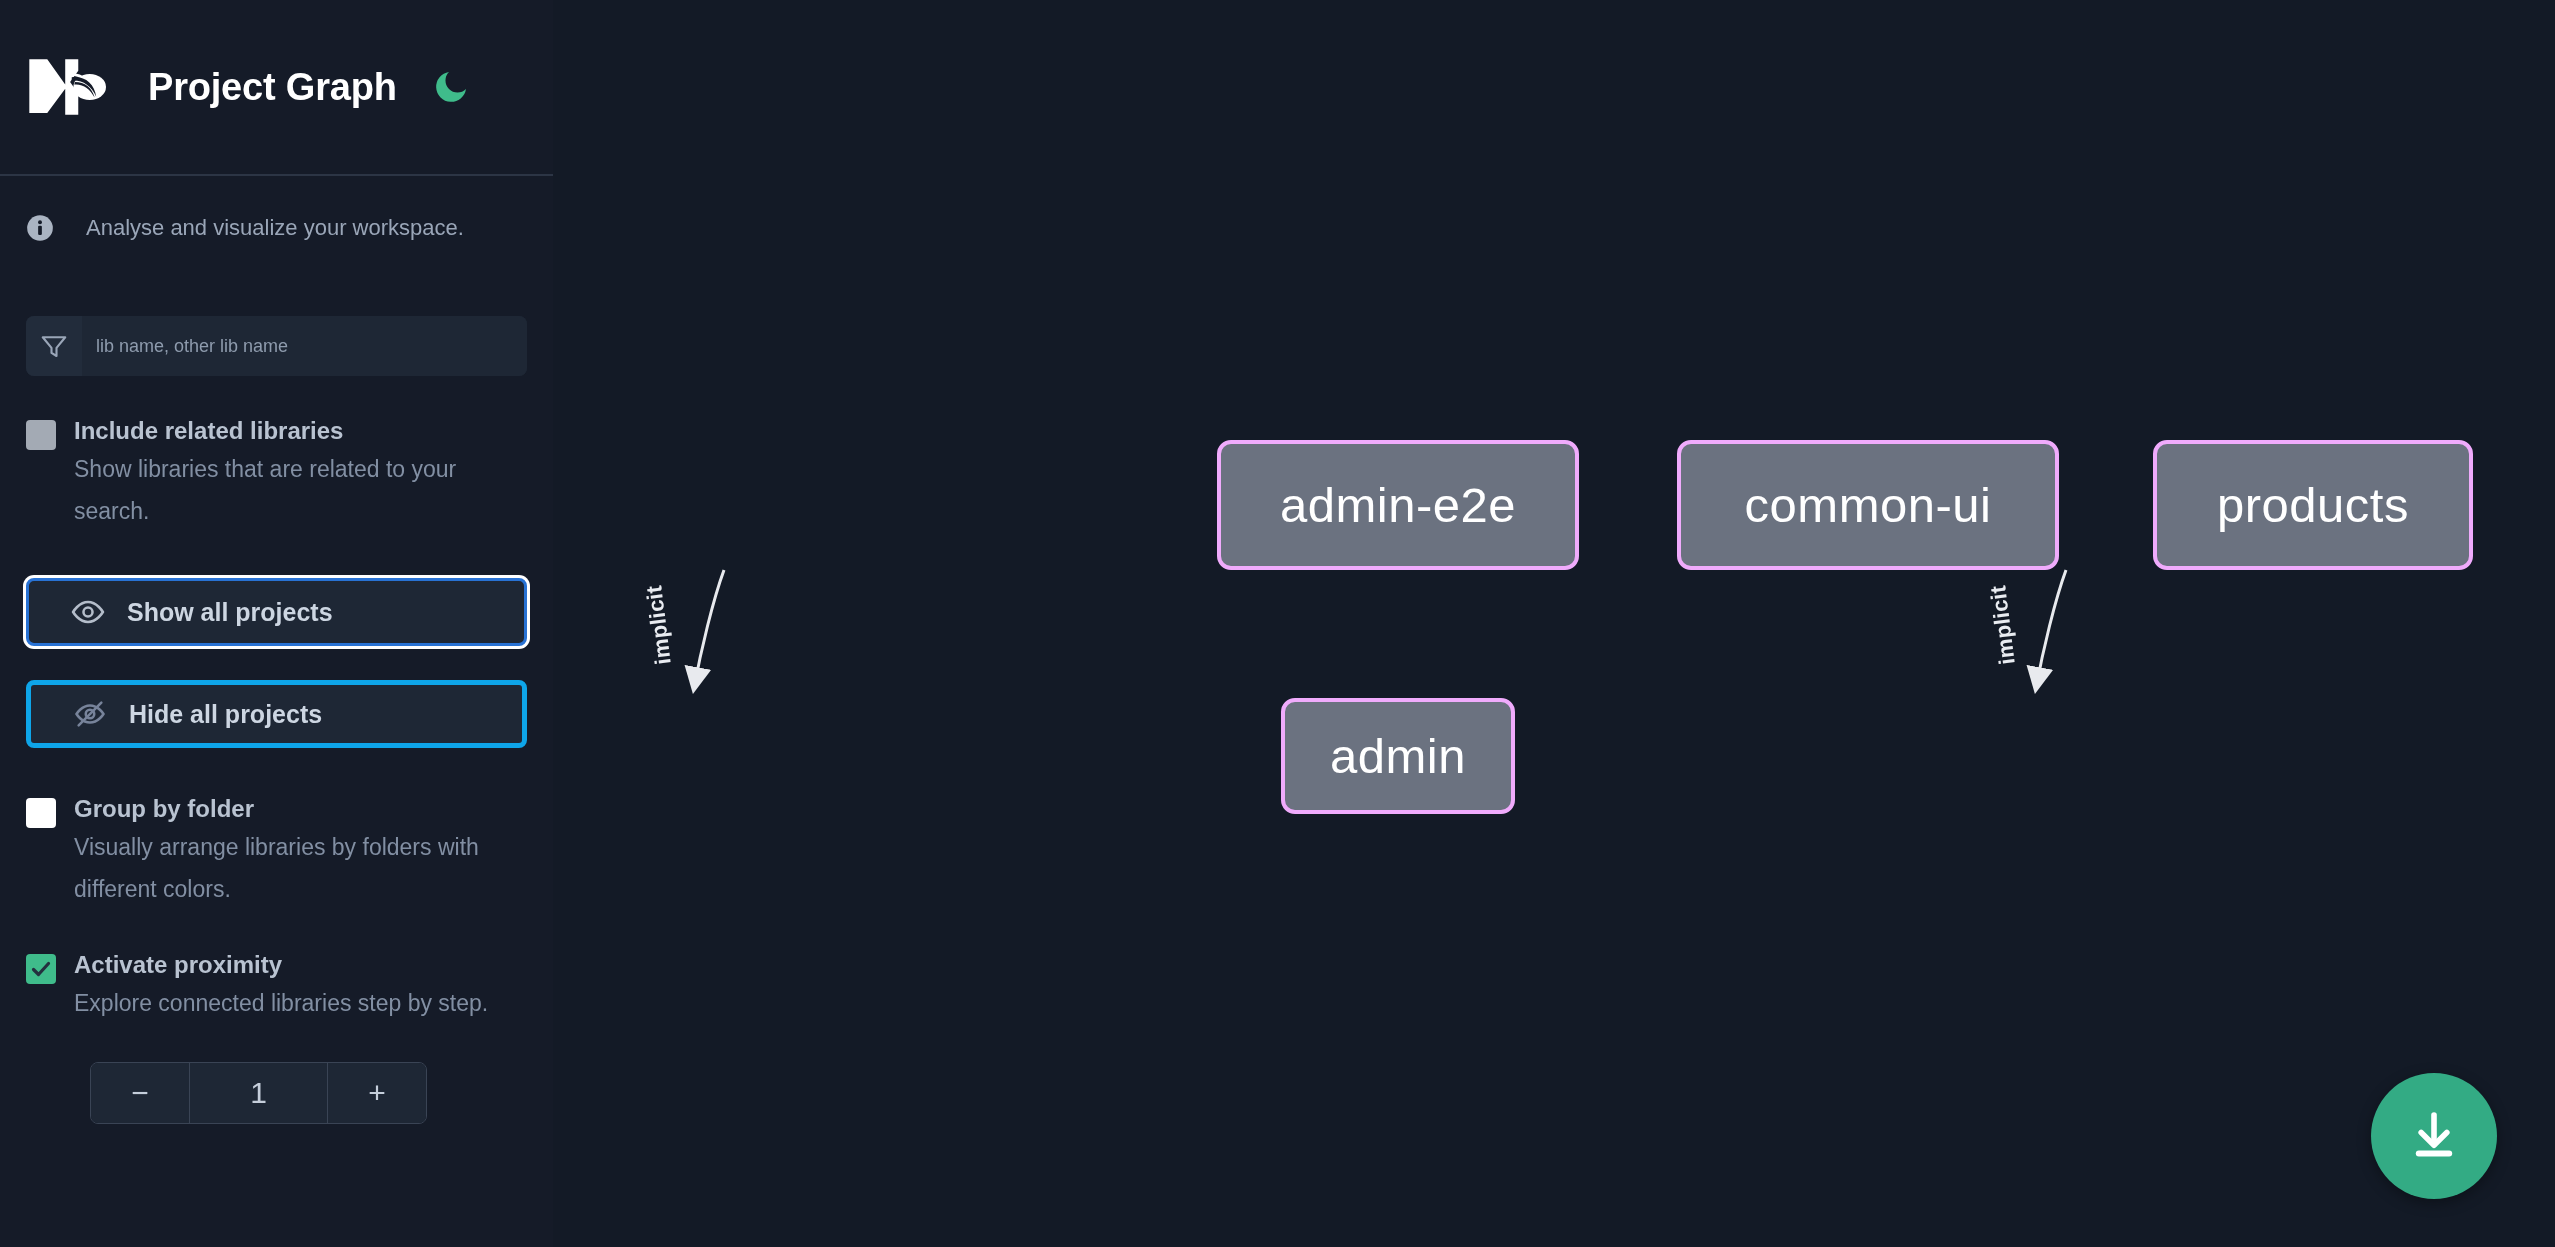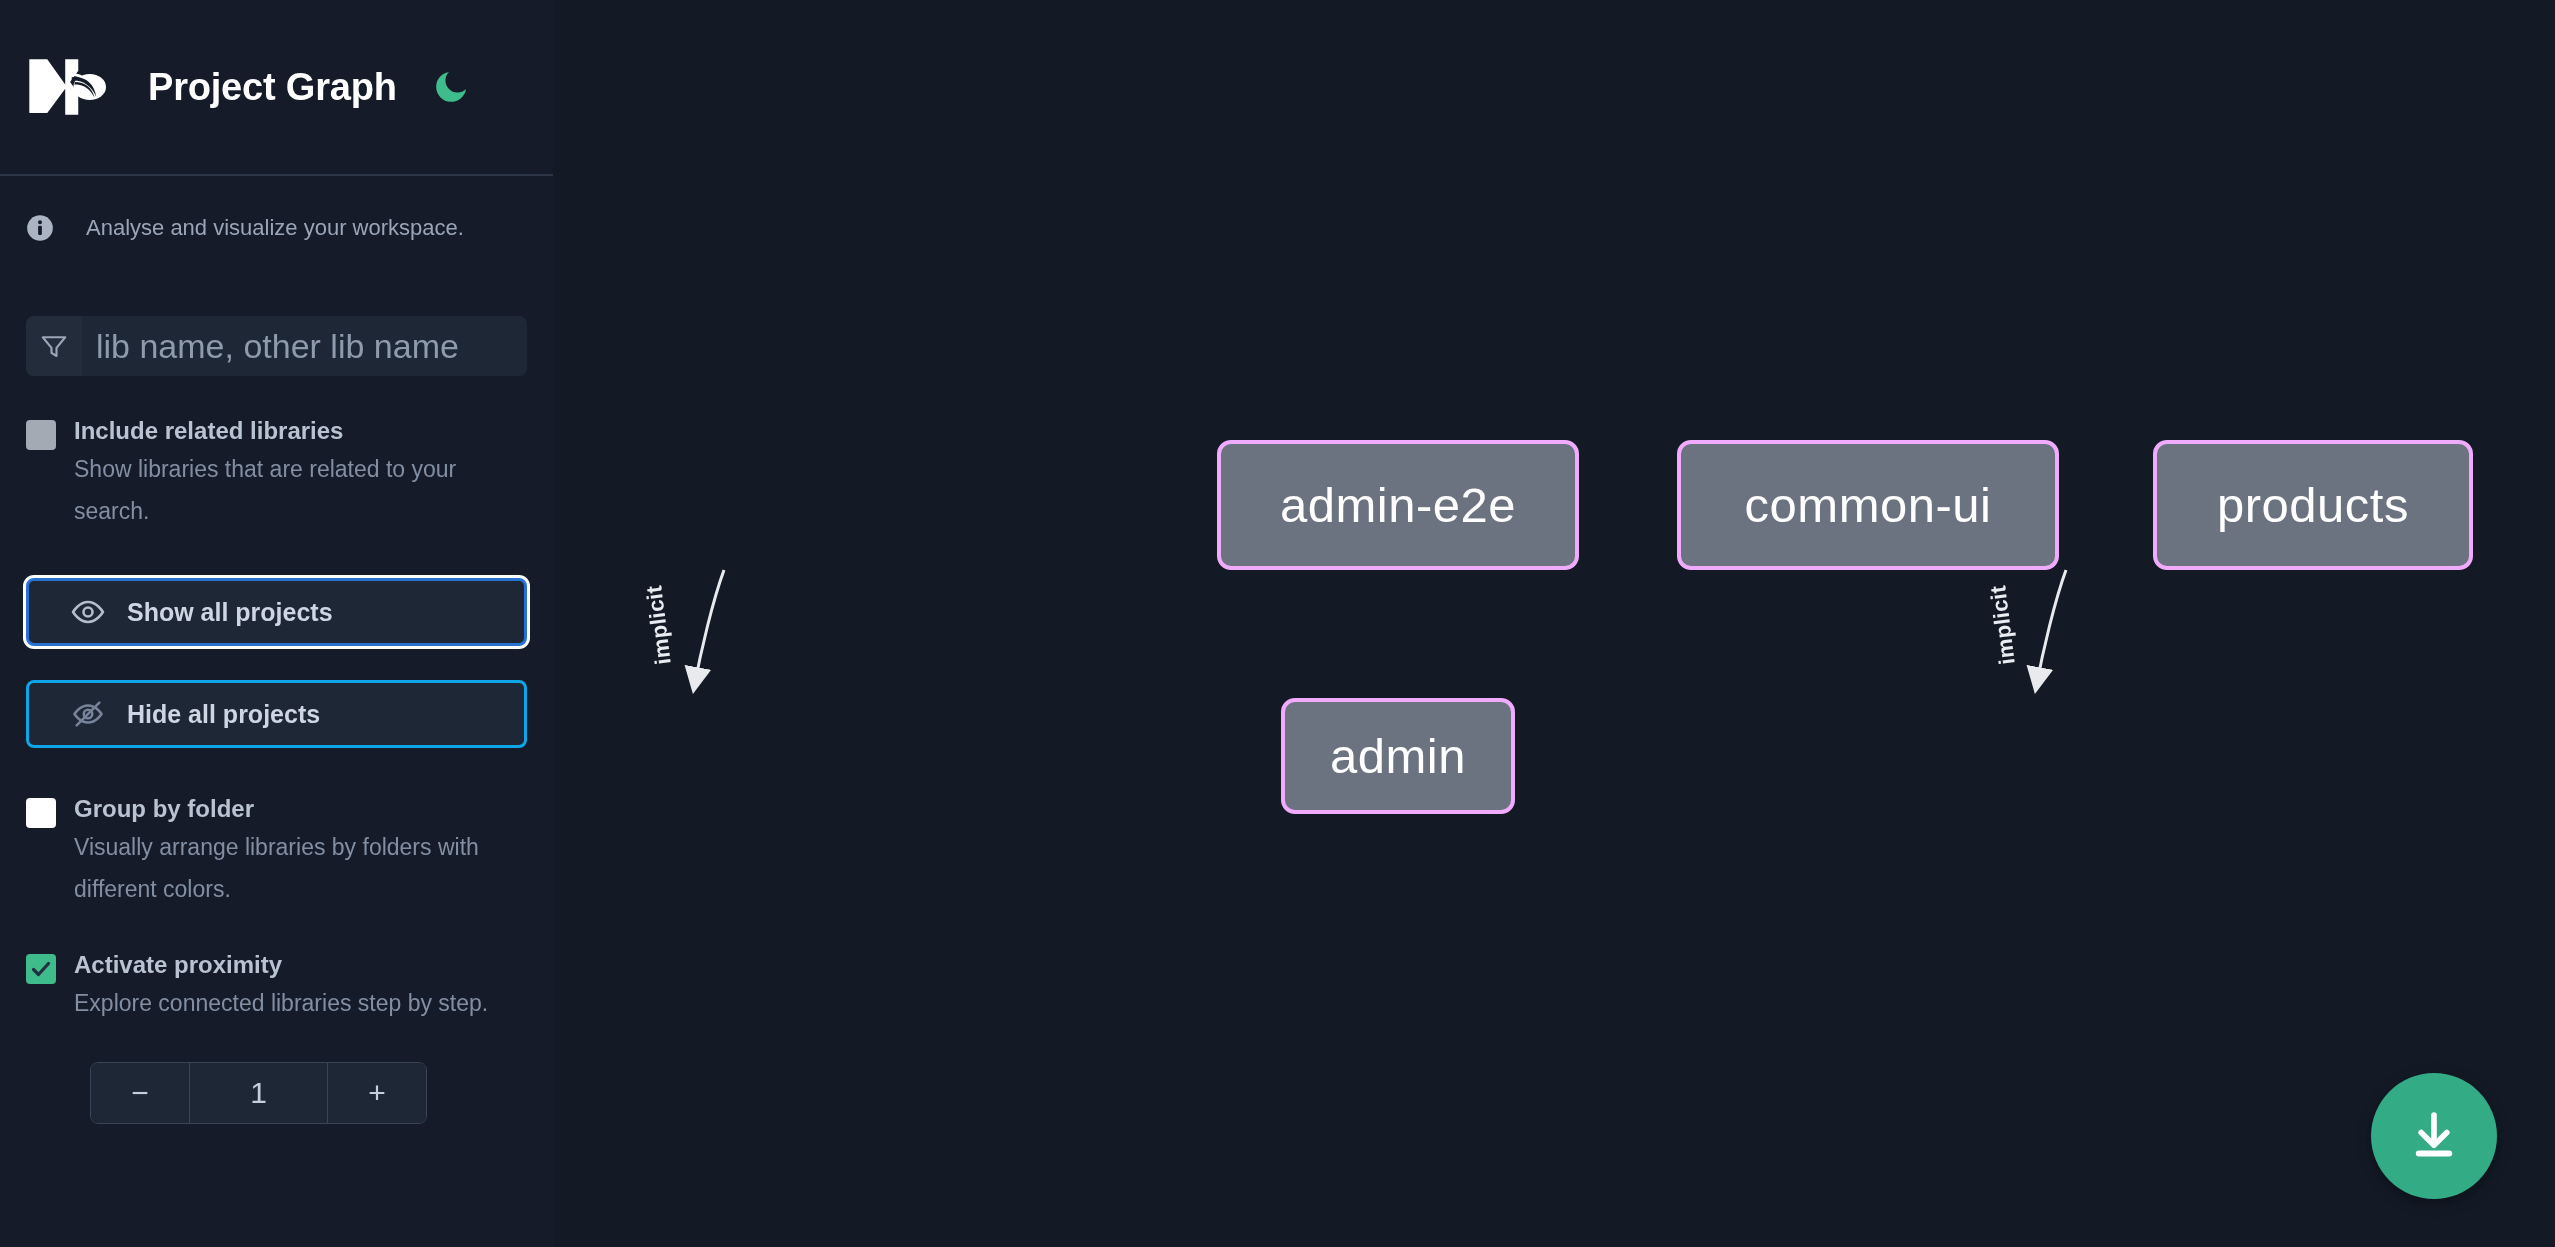--- a/index.html
+++ b/index.html
@@ -104,21 +104,21 @@
     background: #222c3b;
     flex: 0 0 56px;
   }
   .search-input {
     flex: 1 1 auto;
     background: #1e2735;
     border: none;
     outline: none;
     color: #c4cdd9;
     font-family: "Liberation Sans", sans-serif;
-    font-size: 34px;
+    font-size: 18px;
     padding: 0 14px;
   }
   .search-input::placeholder { color: #8e9bad; opacity: 1; }
 
   
   .opt-row {
     display: flex;
     padding: 0 26px;
     gap: 18px;
   }
@@ -162,21 +162,21 @@
     position: relative;
     margin: 0 26px;
     height: 68px;
     border-radius: 8px;
     background: #1e2735;
     display: flex;
     align-items: center;
     gap: 22px;
     padding-left: 42px;
     cursor: pointer;
-    border: 3px solid #0ea5e9;
+    border: 5px solid #0ea5e9;
   }
   .btn-show {
     margin-top: 46px;
     border: 3px solid #2872d4;
     box-shadow: 0 0 0 3px #ffffff;
   }
   .btn-hide { margin-top: 34px; }
   .btn-label {
     color: #cdd6e2;
     font-size: 25px;

